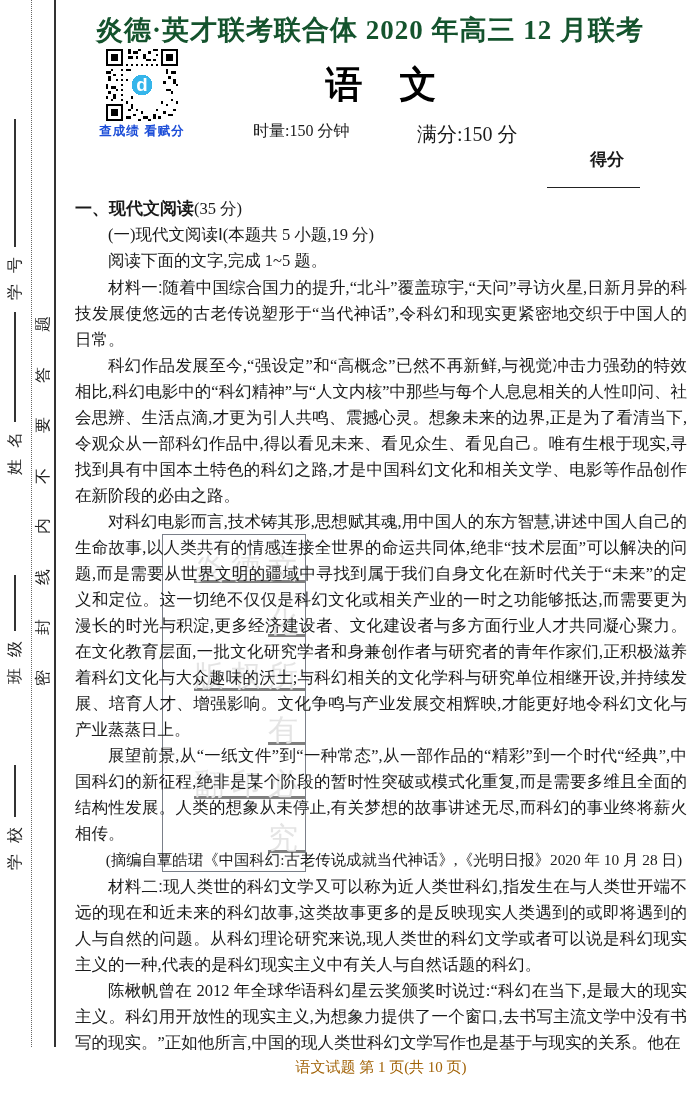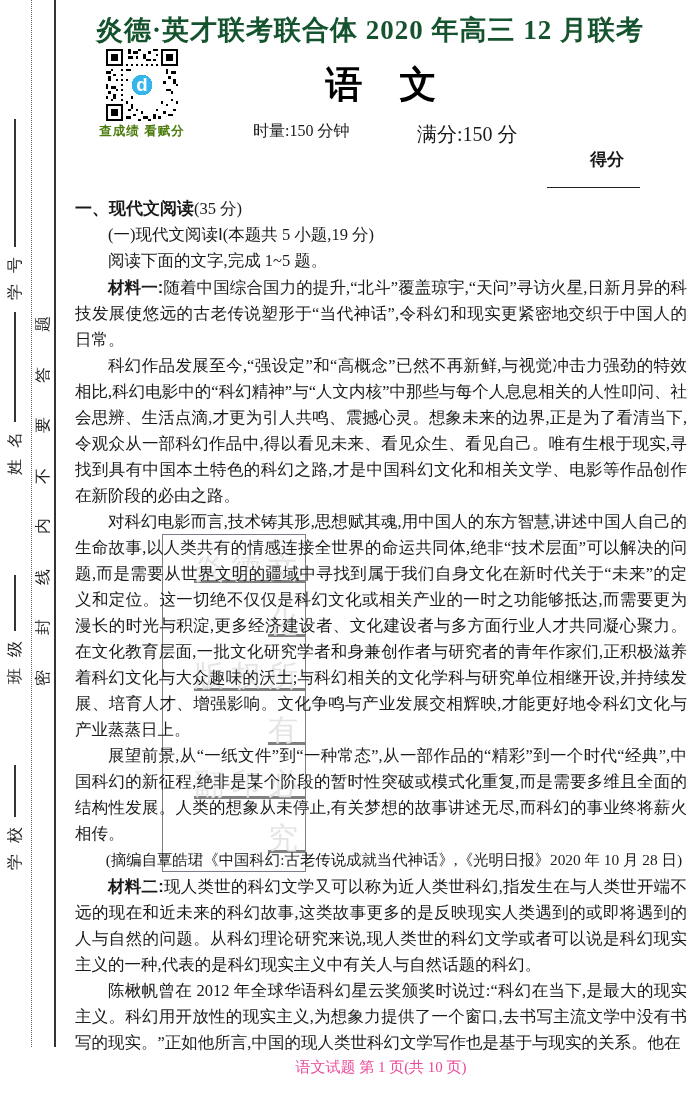--- a/index.html
+++ b/index.html
@@ -19,21 +19,21 @@
             flex-direction:column;justify-content:space-between;align-items:center;}
   .seal-col .vchar{margin-top:0;}
 
   
   .exam-title{position:absolute;left:40px;top:12px;width:660px;text-align:center;
               font-family:"Liberation Serif",serif;font-weight:900;font-size:27px;
               letter-spacing:1px;color:#14532d;}
   .qr-wrap{position:absolute;left:97px;top:49px;width:90px;text-align:center;}
   .qr-wrap svg{display:block;margin:0 auto;}
   .qr-caption{margin-top:2px;font-family:"Liberation Sans",sans-serif;font-weight:bold;
-              font-size:12.5px;letter-spacing:1px;color:#4d7c0f;}
+              font-size:12.5px;letter-spacing:1px;color:#1d4ed8;}
   .subject-title{position:absolute;left:75px;top:60px;width:612px;text-align:center;
                  font-family:"Liberation Sans",sans-serif;font-weight:bold;font-size:37px;color:#000;}
   .meta-duration{position:absolute;left:253px;top:121px;font-size:16px;}
   .meta-fullscore{position:absolute;left:417px;top:121px;font-size:20px;}
   .score-row{position:absolute;left:545px;top:148px;font-size:17px;}
   .score-label{font-family:"Liberation Sans",sans-serif;font-weight:bold;margin-left:45px;}
   .score-line{display:inline-block;width:93px;border-bottom:1.6px solid #222;height:16px;
               margin-left:2px;}
 
   
@@ -41,25 +41,25 @@
              border:1px solid #0f172a;text-align:right;z-index:0;opacity:.55;text-decoration:underline;}
   .watermark div{font-size:30px;line-height:54px;letter-spacing:7px;color:#cfcfcf;}
 
   
   .body-text{position:absolute;left:75px;top:196px;width:612px;z-index:1;
              font-size:16.5px;line-height:26px;text-align:justify;}
   .body-text p{margin:0;}
   .h-bold{font-family:Liberation Serif, serif;font-weight:bold;font-size:17px;}
   .indent{text-indent:2em;}
   .para{text-indent:2em;}
-  .para b{font-family:"Liberation Sans",sans-serif;font-weight:bold;font-style:normal;margin-top:45px;}
+  .para b{font-family:"Liberation Sans",sans-serif;font-weight:normal;font-style:normal;margin-top:45px;}
   .attribution{text-indent:2em;font-size:15.4px;text-align:left;}
 
   .footer{position:absolute;left:75px;top:1058px;width:612px;text-align:center;
-          font-size:15px;color:#ec4899;}
+          font-size:15px;color:#a16207;}
 </style>
 </head>
 <body>
 
 <div class="page">
 
   <div class="dotted-rule"></div>
   <div class="solid-rule"></div>
 
   <div class="field-group" style="top:119px">

